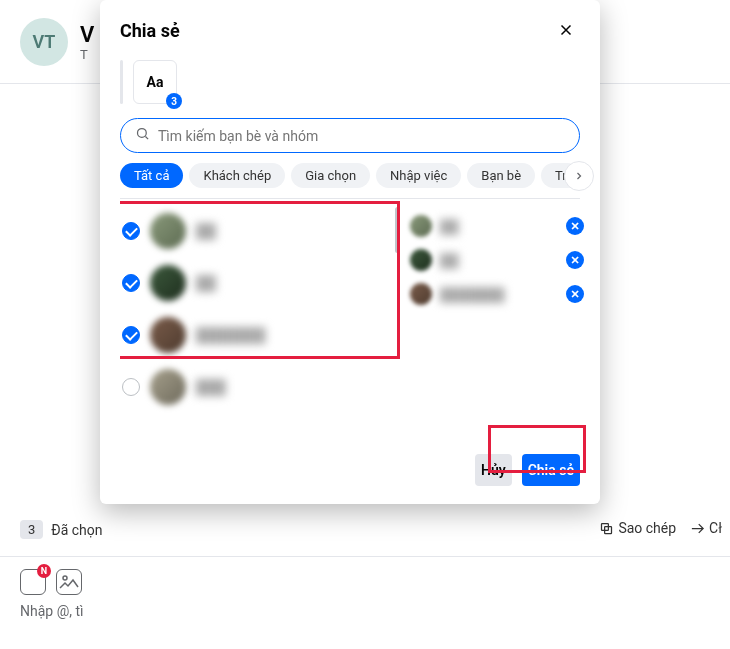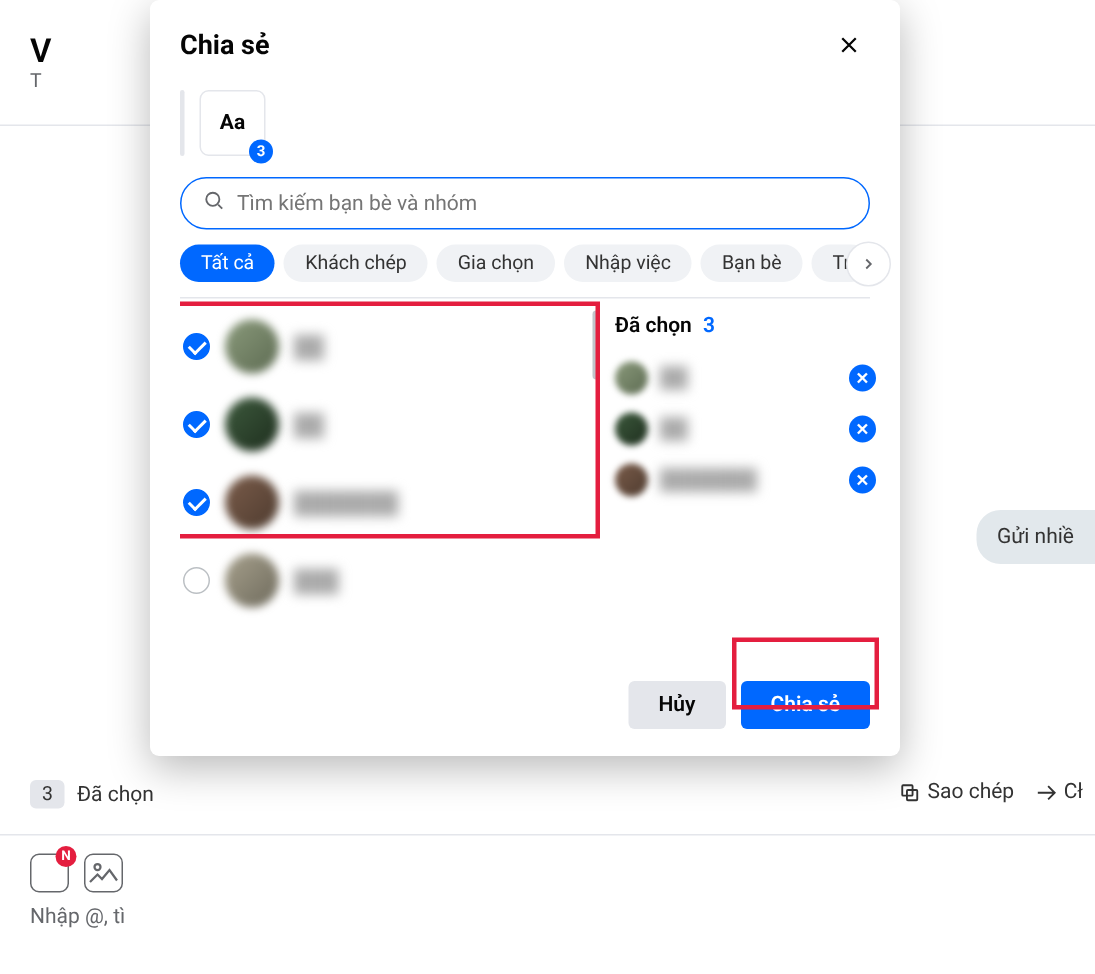--- a/index.html
+++ b/index.html
@@ -63,43 +63,43 @@
   .scrollbar { position: absolute; right: 0; top: 8px; width: 5px; height: 46px; background: #c1c5cb; border-radius: 3px; }
   
   .sel-header { font-size: 14px; font-weight: 600; color: #050505; margin-bottom: 10px; }
   .sel-count { color: #0068ff; margin-left: 4px; }
   .sel-item { display: flex; align-items: center; gap: 8px; padding: 6px 0; }
   .sel-avatar { width: 22px; height: 22px; border-radius: 50%; background: #ccc; filter: blur(2px); }
   .sel-name { flex: 1; font-size: 13px; color: #aaa; filter: blur(4px); }
   .sel-remove { width: 18px; height: 18px; border-radius: 50%; background: #0068ff; color: #fff; display: flex; align-items: center; justify-content: center; font-size: 11px; cursor: pointer; font-weight: 700; line-height: 1; }
   
   .footer { display: flex; justify-content: flex-end; gap: 10px; padding: 14px 20px 18px; position: relative; }
-  .btn { padding: 8px 20px; border-radius: 4px; font-size: 14px; font-weight: 600; cursor: pointer; border: none; margin-top: 23px; }
+  .btn { padding: 8px 6px; border-radius: 4px; font-size: 14px; font-weight: 600; cursor: pointer; border: none; margin-top: 23px; }
   .btn-cancel { background: #e4e6eb; color: #050505; }
   .btn-primary { background: #0068ff; color: #fff; }
   .footer-highlight { position: absolute; right: 14px; top: 8px; width: 98px; height: 48px; border: 3px solid #e41e3f; pointer-events: none; }
   
   .av-a { background: linear-gradient(135deg,#8a9a7b,#5d6b52); }
   .av-b { background: linear-gradient(135deg,#3d5a3d,#1e2e1e); }
   .av-c { background: linear-gradient(135deg,#7a5c4a,#4e3b2f); }
   .av-d { background: linear-gradient(135deg,#a6a08c,#6e6a5c); }
   .av-e { background: linear-gradient(135deg,#d9c8b8,#b89f8a); }
   .av-f { background: linear-gradient(135deg,#c9a88a,#8a6e52); }
 </style>
 </head>
 <body>
 
 <div class="bg">
   <div class="bg-header">
+    <div class="bg-avatar">VT</div>
     <div>
       <div class="bg-title">V</div>
       <div class="bg-sub">T</div>
     </div>
   </div>
-  <div class="bg-right-bubble">Gửi nhiề</div>
   <div class="bg-selected-bar">
     <span class="bg-selected-count">3</span>
     <span>Đã chọn</span>
   </div>
   <div class="bg-tools-right">
     <div class="bg-tool">
       <svg width="15" height="15" viewBox="0 0 24 24" fill="none" stroke="#333" stroke-width="2">
           <rect x="9" y="9" width="11" height="11" rx="1"></rect>
           <rect x="4" y="4" width="11" height="11" rx="1"></rect>
         </svg>
@@ -206,24 +206,20 @@
         <div class="c-name">████████</div>
       </div>
       <div class="contact">
         <div class="chk"></div>
         <div class="c-avatar av-f"></div>
         <div class="c-name">█████</div>
       </div>
     </div>
 
     <div class="right-col">
-      <div class="sel-header">
-        <span>Đã chọn</span>
-        <span class="sel-count">3</span>
-      </div>
       <div class="sel-item">
         <div class="sel-avatar av-a"></div>
         <div class="sel-name">██</div>
         <div class="sel-remove">✕</div>
       </div>
       <div class="sel-item">
         <div class="sel-avatar av-b"></div>
         <div class="sel-name">██</div>
         <div class="sel-remove">✕</div>
       </div>

